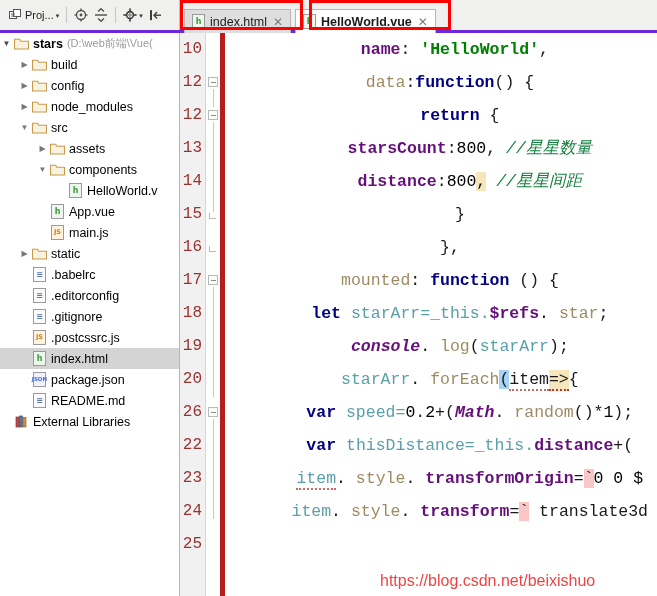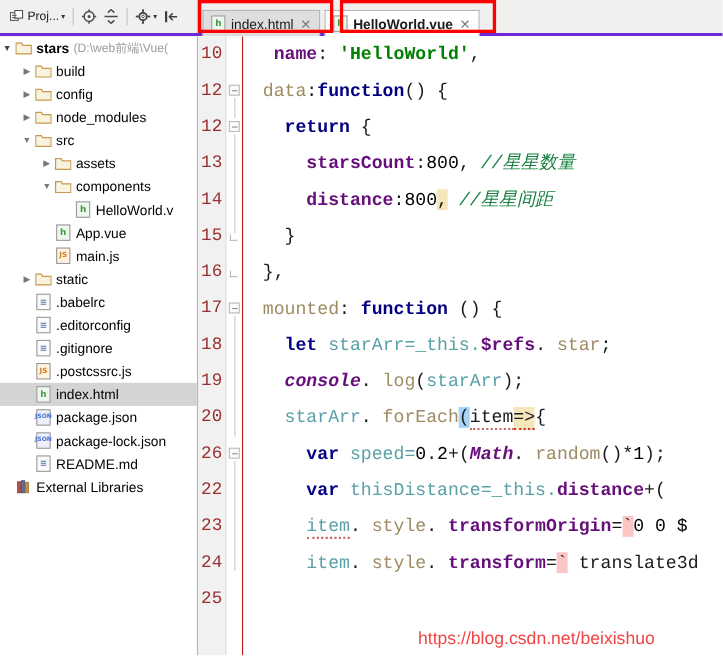--- a/index.html
+++ b/index.html
@@ -261,21 +261,22 @@
     border-left: 1px solid #b9b9b9;
     border-bottom: 1px solid #b9b9b9;
     box-sizing: border-box;
   }
 
   .code-lines {
     flex: 1;
     min-width: 0;
     position: relative;
     overflow: hidden;
-    border-left: 1px solid #b91c1c;
+    border-left: 5px solid #b91c1c;
+    text-align: center;
   }
   .cl {
     height: 33px;
     line-height: 33px;
     white-space: pre;
     font-family: "Liberation Mono", monospace;
     font-size: 16.5px;
     padding-left: 8px;
     color: #1a1a1a;
   }
@@ -556,28 +557,20 @@
             </span>
             <span class="tree-label">index.html</span>
           </div>
           <div class="tree-row">
             <span style="flex: 0 0 18px;"></span>
             <span class="tree-arrow" style="font-size: 8px; color: rgb(119, 119, 119);"></span>
             <span class="tree-icon">
               <span class="ico-box ico-json">JSON</span>
             </span>
             <span class="tree-label">package.json</span>
-          </div>
-          <div class="tree-row">
-            <span style="flex: 0 0 18px;"></span>
-            <span class="tree-arrow" style="font-size: 8px; color: rgb(119, 119, 119);"></span>
-            <span class="tree-icon">
-              <span class="ico-box ico-json">JSON</span>
-            </span>
-            <span class="tree-label">package-lock.json</span>
           </div>
           <div class="tree-row">
             <span style="flex: 0 0 18px;"></span>
             <span class="tree-arrow" style="font-size: 8px; color: rgb(119, 119, 119);"></span>
             <span class="tree-icon">
               <span class="ico-box ico-txt">≡</span>
             </span>
             <span class="tree-label">README.md</span>
           </div>
           <div class="tree-row">

